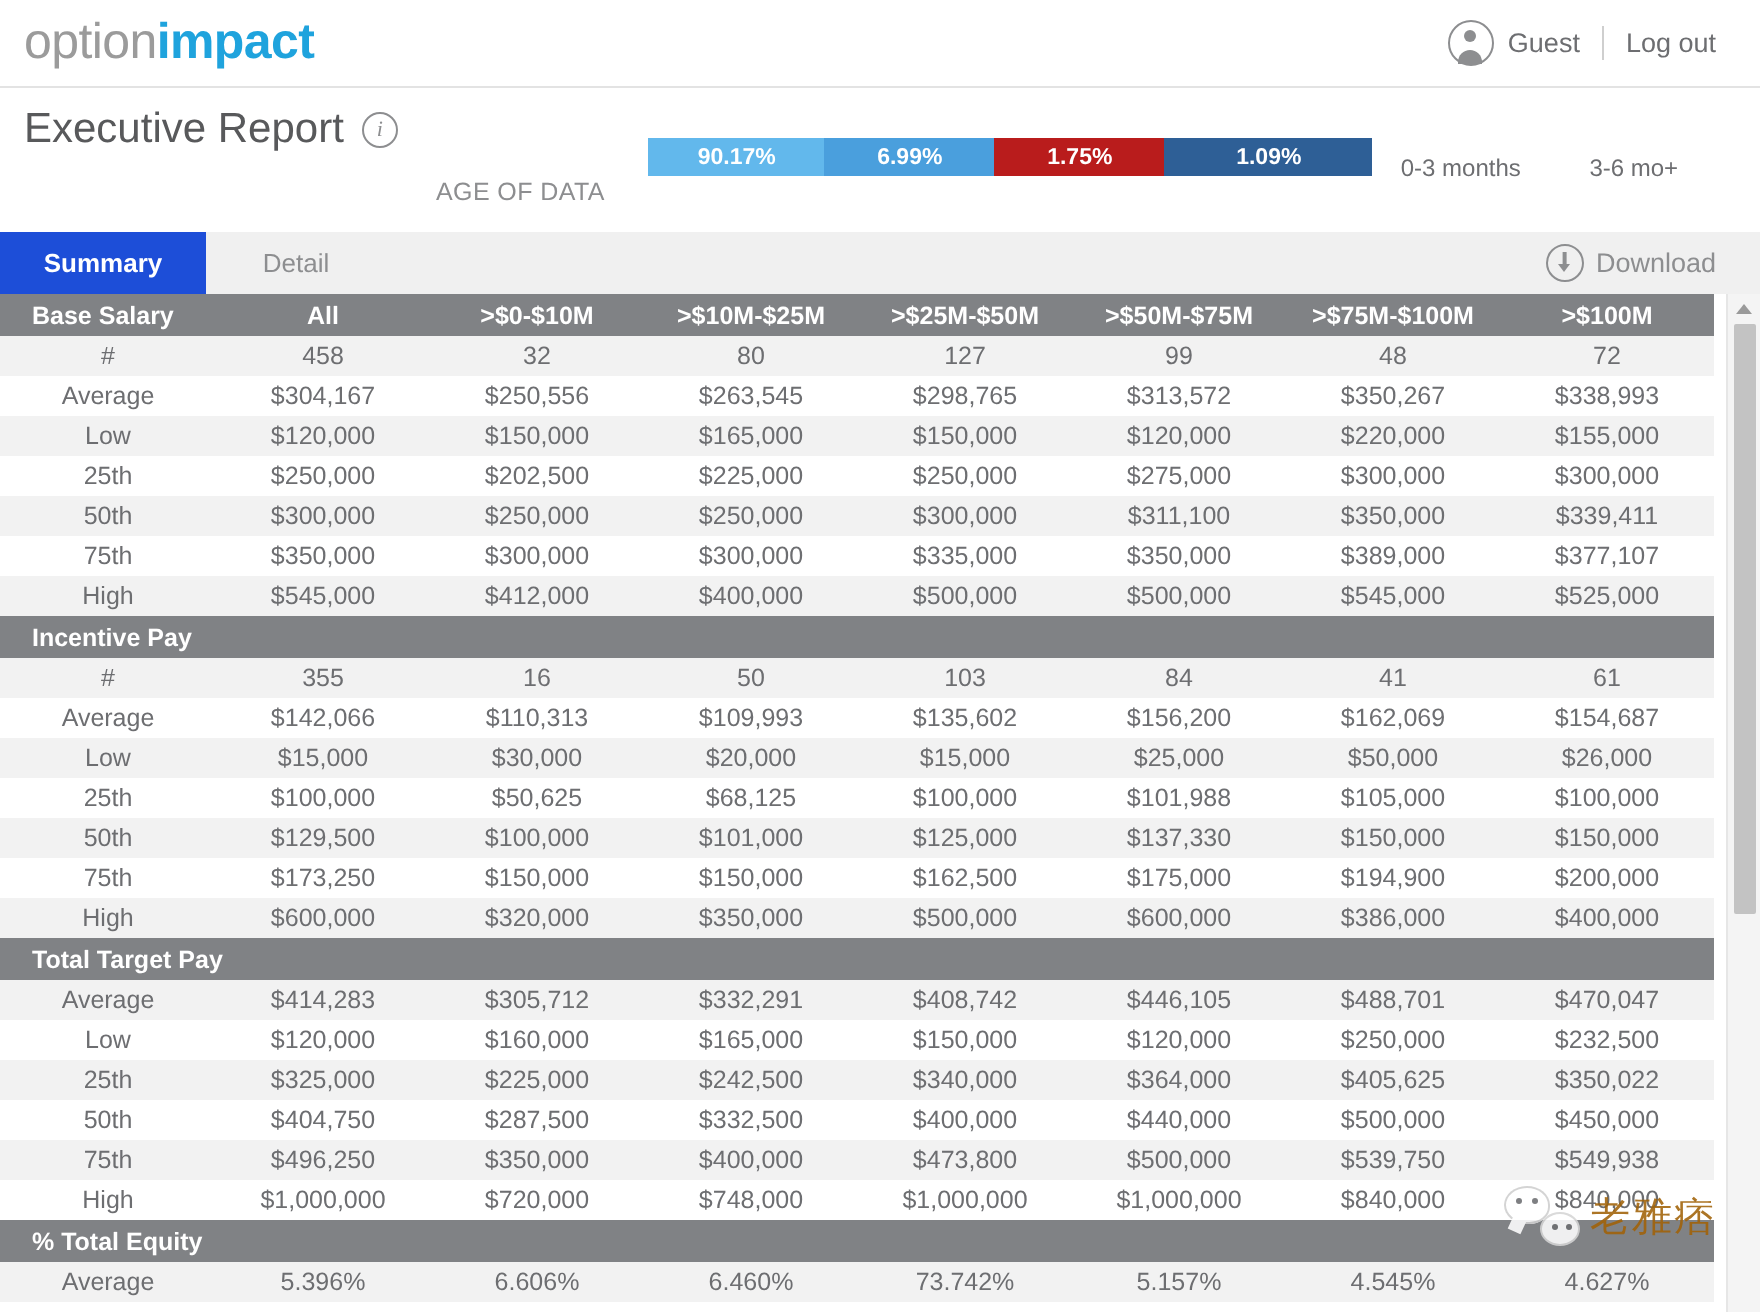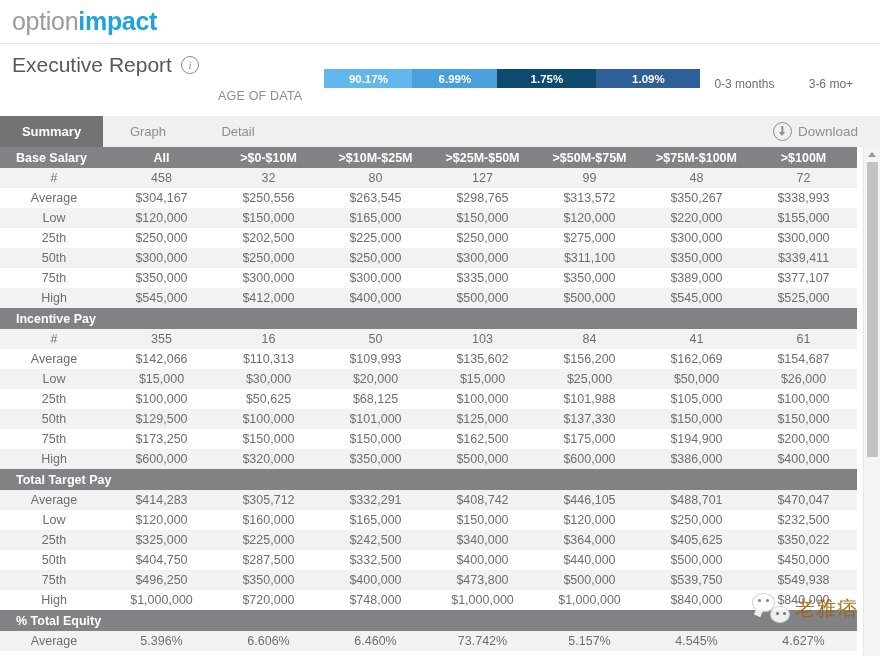--- a/index.html
+++ b/index.html
@@ -155,21 +155,21 @@
     width: 90px;
     display: flex;
     align-items: center;
     justify-content: center;
     font-size: 13px;
     color: #8d8e90;
     cursor: pointer;
     box-sizing: border-box;
   }
   .tab.active {
-    background: #737373;
+    background: #1d4ed8;
     color: #ffffff;
     font-weight: 700;
     width: 103px;
   }
   .download-btn {
     position: absolute;
     right: 22px;
     top: 0;
     height: 31px;
     display: flex;
@@ -338,51 +338,56 @@
     white-space: nowrap;
   }
 </style>
 </head>
 <body>
 
 <div class="topbar">
   <div class="logo">
     <span class="opt">option</span><span class="imp">impact</span>
   </div>
+  <div class="userbox">
+    <span class="avatar-circle"></span>
+    <span class="user-name">Guest</span>
+    <span class="user-divider"></span>
+    <span class="logout">Log out</span>
+  </div>
 </div>
 
 <div class="titlerow">
   <div class="page-title">
     <span>Executive Report</span>
     <span class="info-icon">i</span>
   </div>
 
   <div class="age-wrap">
     <div class="age-label">AGE OF DATA</div>
     <div class="age-bars">
       <div class="age-segments" id="age-segments">
           <div class="age-seg" style="width: 88px; background: rgb(98, 184, 236);">90.17%</div>
           <div class="age-seg" style="width: 85px; background: rgb(74, 159, 221);">6.99%</div>
-          <div class="age-seg" style="width: 99px; background: #0c4a6e;">1.75%</div>
+          <div class="age-seg" style="width: 85px; background: #b91c1c;">1.75%</div>
           <div class="age-seg" style="width: 104px; background: rgb(46, 95, 150);">1.09%</div>
         </div>
       <div class="age-captions" id="age-captions">
           <div class="age-cap" style="width: 88px;">0-3 months</div>
           <div class="age-cap" style="width: 85px;">3-6 mo+</div>
           <div class="age-cap" style="width: 85px;">6-9 mo+</div>
           <div class="age-cap" style="width: 85px;">9-12 mo+</div>
         </div>
     </div>
   </div>
 </div>
 
 <div class="tabsrow">
   <div id="tabs-host" style="display:flex;align-items:stretch;">
       <div class="tab active">Summary</div>
-      <div class="tab">Graph</div>
       <div class="tab">Detail</div>
     </div>
   <div class="download-btn">
     <span class="dl-circle"></span>
     <span>Download</span>
   </div>
 </div>
 
 <div class="table-area">
   <table class="grid" id="report-table">

